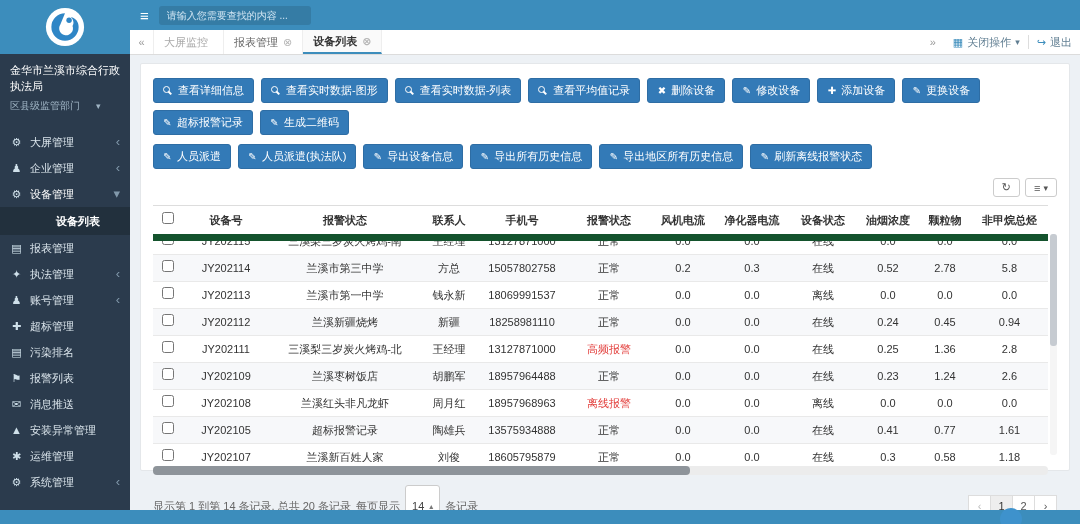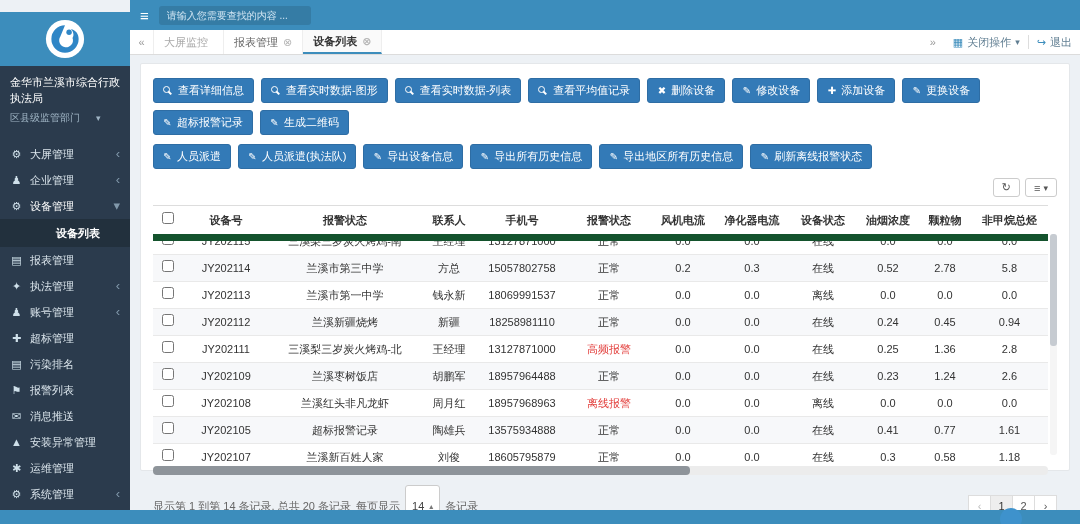--- a/index.html
+++ b/index.html
@@ -1,20 +1,20 @@
 <!DOCTYPE html>
 <html><head>
 <meta charset="utf-8">
 <style>
   html,body{margin:0;padding:0;width:1080px;height:524px;overflow:hidden;
     font-family:"Liberation Sans","DejaVu Sans",sans-serif;background:#edf1f5;}
   *{box-sizing:border-box;}
 
   
-  .sidebar{position:absolute;left:0;top:12px;bottom:0;width:130px;background:#2b3b4d;z-index:2;}
+  .sidebar{position:absolute;left:0;top:0;bottom:0;width:130px;background:#2b3b4d;z-index:2;}
   .logo-area{height:54px;background:#3c8dbc;display:flex;align-items:center;justify-content:center;}
   .logo{width:40px;height:40px;display:block;}
   .org{padding:9px 10px 4px;}
   .org-name{color:#fff;font-size:11px;line-height:1.45;}
   .org-type{color:#9fb4c4;font-size:10px;margin-top:4px;display:flex;align-items:center;gap:16px;cursor:pointer;}
   .menu{list-style:none;margin:12px 0 0;padding:0;}
   .m-item{display:flex;align-items:center;gap:7px;padding:6px 10px;color:#dce6ed;font-size:11px;cursor:pointer;line-height:14px;}
   .m-ico{width:13px;font-size:11px;text-align:center;color:#cfe0ea;}
   .m-chev{margin-left:auto;color:#8299ab;font-size:13px;line-height:1;}
   .m-item.open{color:#fff;}

